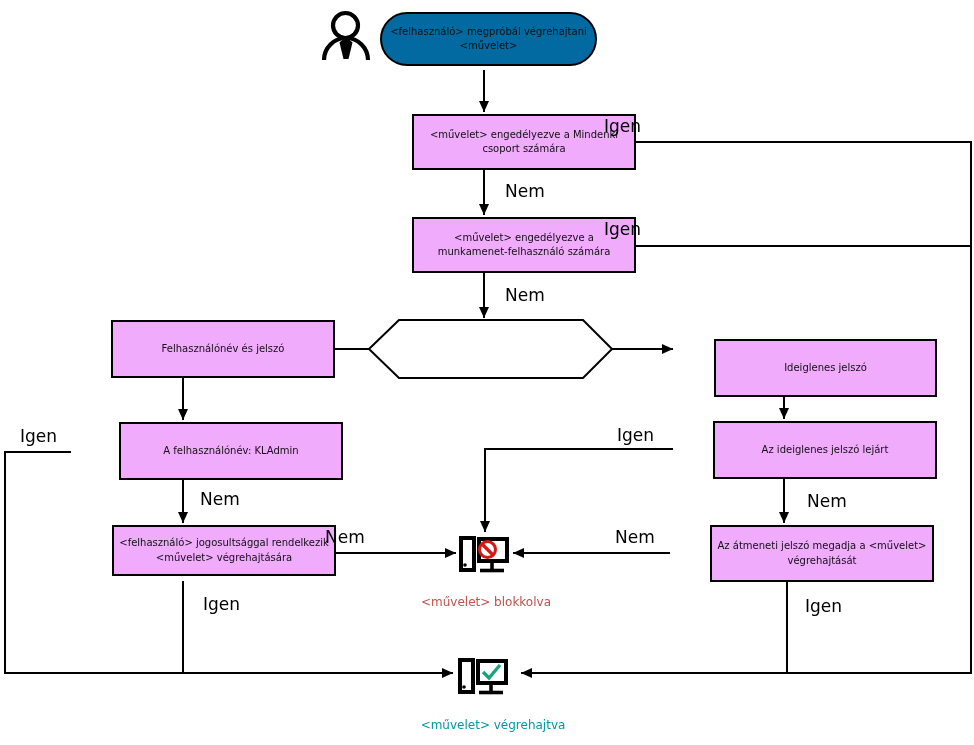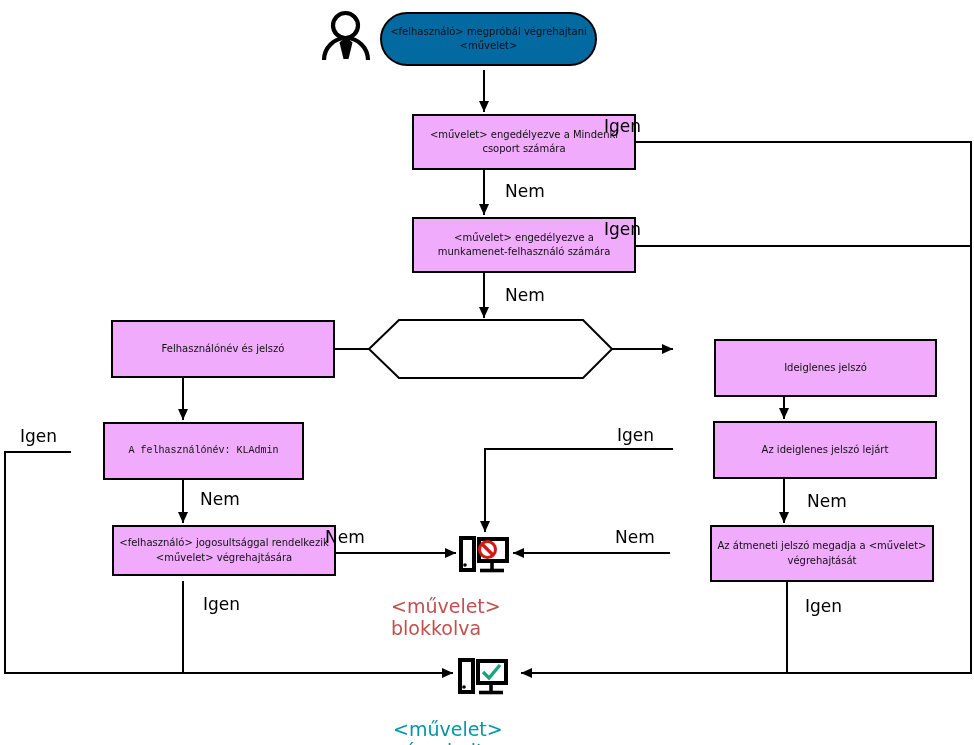--- a/index.html
+++ b/index.html
@@ -9,21 +9,21 @@
   }
   svg.layer{position:absolute;left:0;top:0;}
   .node{
     position:absolute;box-sizing:border-box;display:flex;align-items:center;justify-content:center;
     text-align:center;font-size:10px;line-height:1.45;padding:2px 5px;color:#111;
   }
   .box{border:2px solid #000;background:#f0abfc;margin-left:40px;}
   .stadium{border:2px solid #000;border-radius:27px;background:#0369a1;}
   .hex-label{background:transparent;white-space:nowrap;}
   .edge-label{position:absolute;font-size:17px;color:#000;}
-  .status-label{position:absolute;font-size:19px;text-align:left;}
+  .status-label{position:absolute;font-size:12px;text-align:center;}
   .blocked-text{color:var(--color-blocked_text,#c0504d);}
   .executed-text{color:var(--color-executed_text,#0097a7);}
   
   .connector{stroke:var(--color-line,#000);stroke-width:2;fill:none;}
   .shape-hex{fill:#fff;stroke:#000;stroke-width:2;}
   .pc{stroke:#000;stroke-width:4;fill:#fff;}
   .pc-line{stroke:#000;stroke-width:3.6;fill:none;}
   .pc-dot{fill:#000;stroke:none;}
   .prohibit-ring{stroke:var(--color-prohibition,#d21a12);stroke-width:3;fill:#fff;}
   .prohibit-slash{stroke:var(--color-prohibition,#d21a12);stroke-width:3.2;fill:none;}
@@ -99,21 +99,21 @@
 
   <div class="node box" style="left:372px;top:114px;width:224px;height:56px;">&lt;művelet&gt; engedélyezve a Mindenki csoport számára</div>
 
   <div class="node box" style="left:372px;top:217px;width:224px;height:56px;">&lt;művelet&gt; engedélyezve a munkamenet-felhasználó számára</div>
 
 
   <div class="node box" style="left:71px;top:320px;width:224px;height:58px;">Felhasználónév és jelszó</div>
 
   <div class="node box" style="left:674px;top:339px;width:223px;height:58px;">Ideiglenes jelszó</div>
 
-  <div class="node box" style="left:63px;top:422px;width:201px;height:58px;font-family:Liberation Mono, monospace;">A felhasználónév: KLAdmin</div>
+  <div class="node box" style="left:79px;top:422px;width:224px;height:58px;">A felhasználónév: KLAdmin</div>
 
   <div class="node box" style="left:673px;top:421px;width:224px;height:58px;">Az ideiglenes jelszó lejárt</div>
 
   <div class="node box" style="left:72px;top:525px;width:224px;height:51px;">&lt;felhasználó&gt; jogosultsággal rendelkezik &lt;művelet&gt; végrehajtására</div>
 
   <div class="node box" style="left:670px;top:525px;width:224px;height:57px;">Az átmeneti jelszó megadja a &lt;művelet&gt; végrehajtását</div>
 
   <div class="edge-label" style="left:604px;top:116px;">Igen</div>
   <div class="edge-label" style="left:505px;top:181px;">Nem</div>
   <div class="edge-label" style="left:604px;top:219px;">Igen</div>

